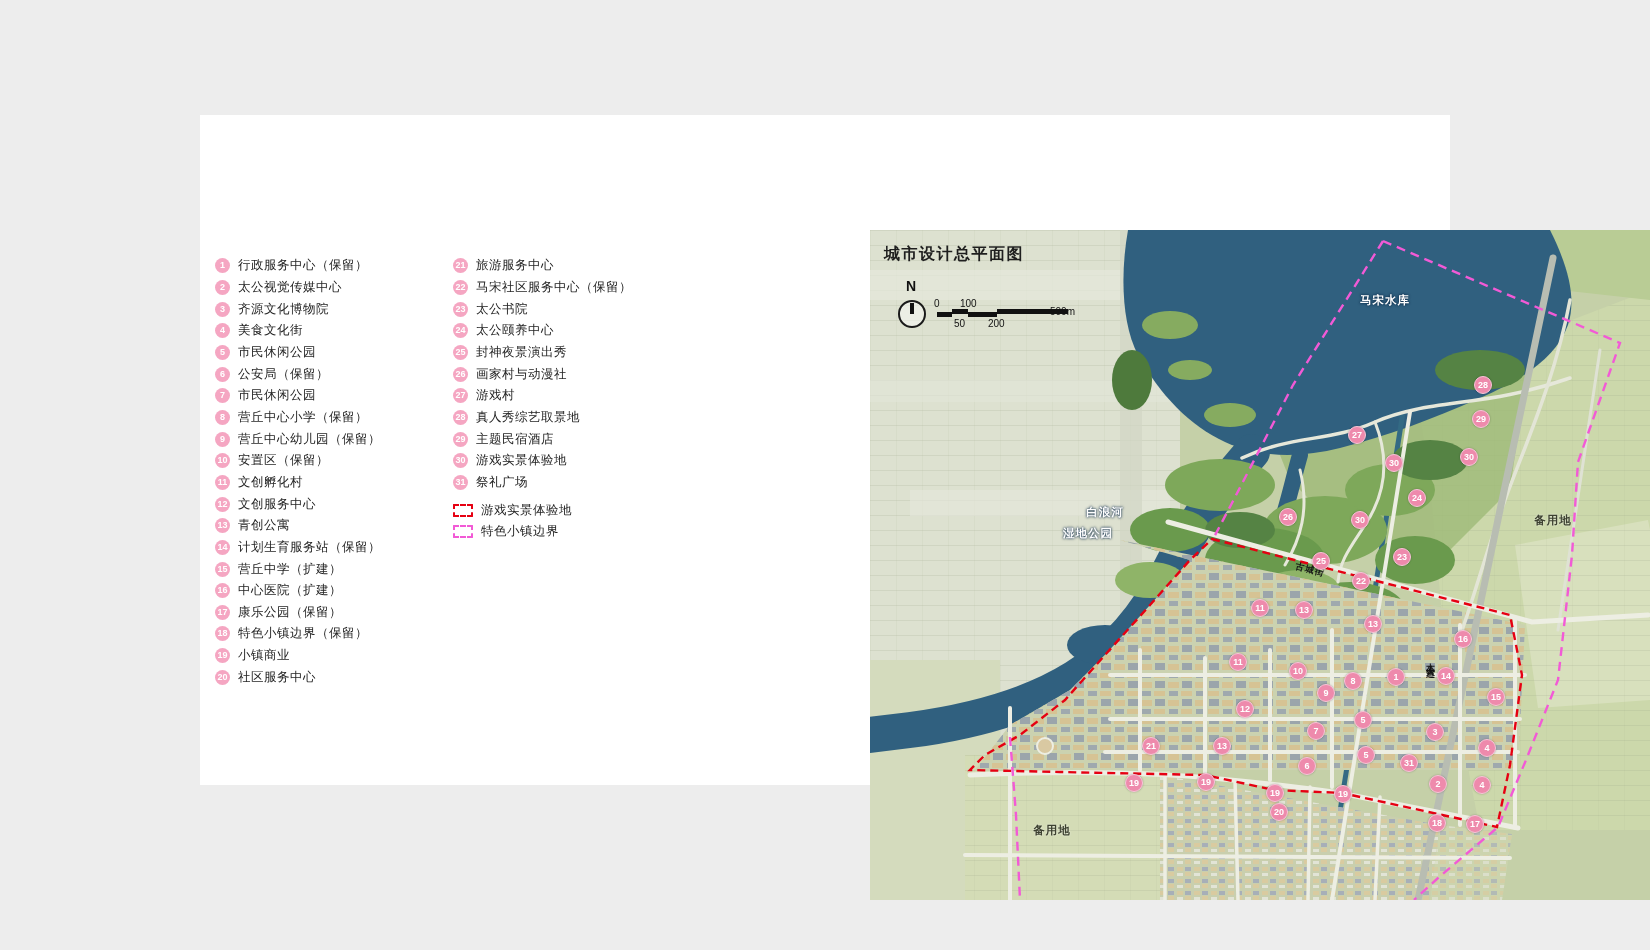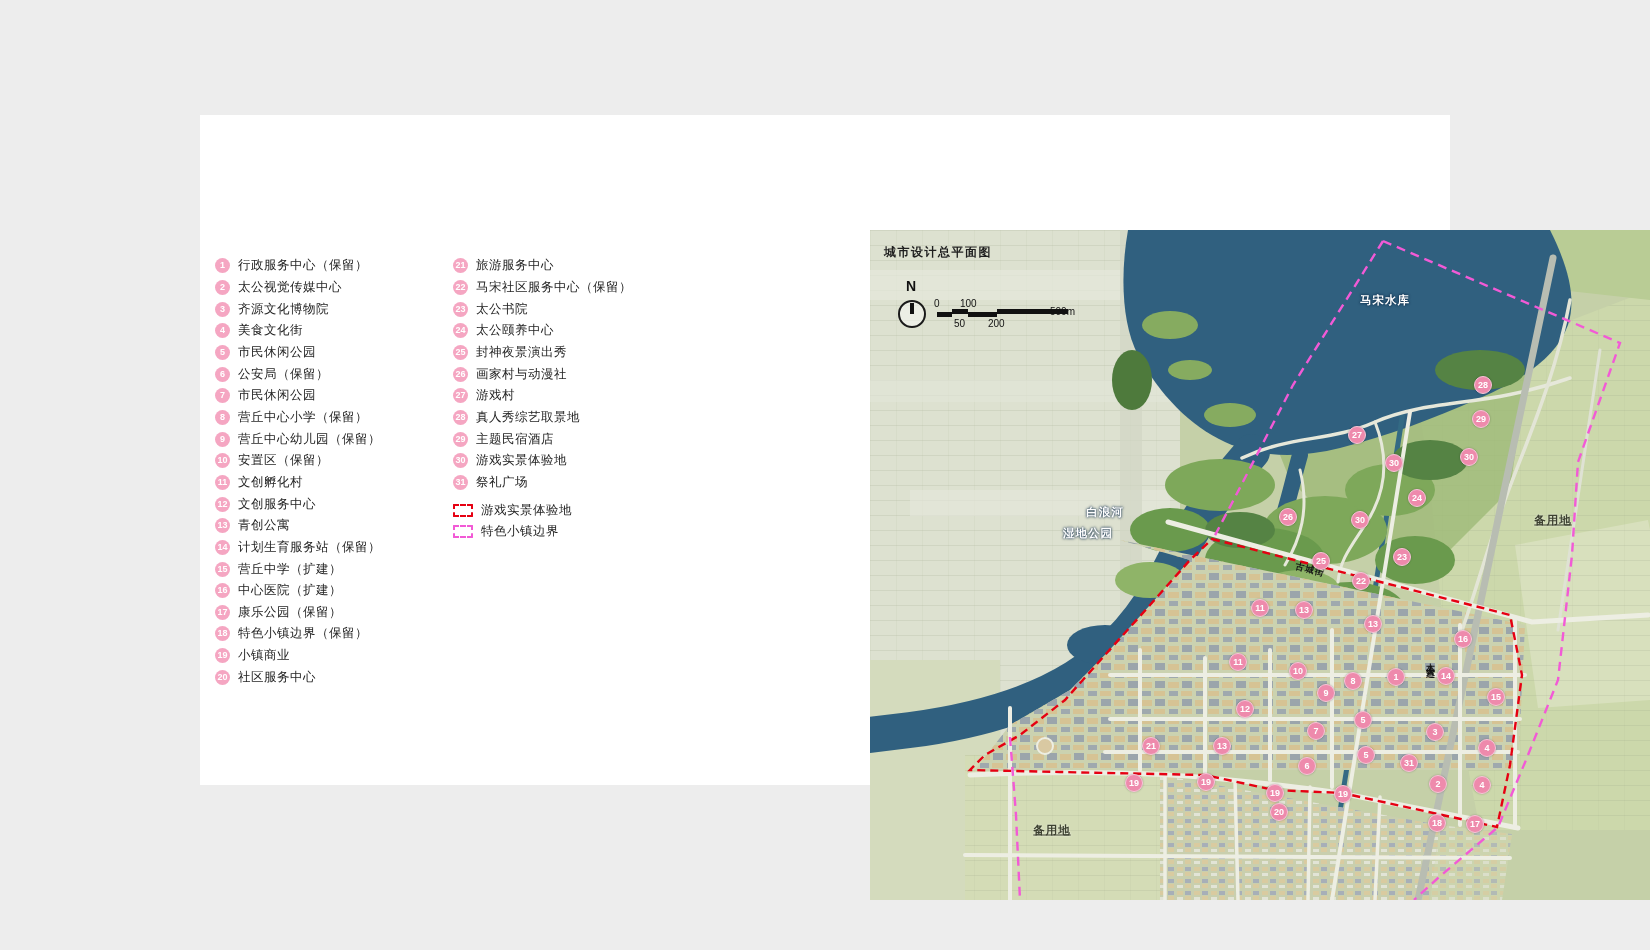--- a/index.html
+++ b/index.html
@@ -17,25 +17,25 @@
   .lboundary{margin-top:6px;}
   
   .map{position:absolute;left:670px;top:115px;width:780px;height:670px;overflow:hidden;background:#c5d0a8;}
   .map svg{position:absolute;left:0;top:0;}
   .overlay{position:absolute;left:0;top:0;width:100%;height:100%;}
   .marker{position:absolute;width:16px;height:16px;margin:-8px 0 0 -8px;border-radius:50%;
           background:#ee8aac;border:1px solid #f8c6d9;color:#fff;font-size:9px;font-weight:bold;
           display:flex;align-items:center;justify-content:center;box-shadow:0 0 2px rgba(0,0,0,.3);line-height:1;}
   .maplabel{position:absolute;font-weight:bold;color:#fff;font-size:11.5px;white-space:nowrap;
             transform:translate(-50%,-50%);text-shadow:0 0 3px rgba(10,40,70,.85),0 0 2px rgba(10,40,70,.85);letter-spacing:1px;}
-  .maplabel.dark{color:#3d4130;text-shadow:0 0 2px rgba(255,255,255,.7);text-decoration:underline;}
+  .maplabel.dark{color:#3d4130;text-shadow:0 0 2px rgba(255,255,255,.7);}
   .roadlabel{position:absolute;font-size:9px;color:#151515;font-weight:bold;white-space:nowrap;
              transform:translate(-50%,-50%) rotate(14deg);letter-spacing:1px;}
   .roadlabel.vert{transform:translate(-50%,-50%);writing-mode:vertical-rl;letter-spacing:2px;}
-  .maptitle{position:absolute;left:14px;top:14px;font-size:12px;font-weight:bold;color:#1f1f1f;letter-spacing:1.5px;}
+  .maptitle{position:absolute;left:14px;top:14px;font-size:16px;font-weight:bold;color:#1f1f1f;letter-spacing:1.5px;}
   .north-n{position:absolute;left:36px;top:48px;font-size:14px;font-weight:bold;color:#111;}
   .compass{position:absolute;left:28px;top:70px;width:24px;height:24px;border:2.5px solid #1a1a1a;border-radius:50%;background:rgba(255,255,255,.45);}
   .needle{position:absolute;left:10px;top:1px;width:4px;height:11px;background:#111;}
   .scalebar{position:absolute;left:58px;top:60px;width:160px;height:44px;font-size:10px;color:#111;}
   .scalebar span{position:absolute;}
   .sb-base{position:absolute;left:9px;top:22px;width:131px;height:2px;background:#111;}
   .sb-seg{position:absolute;height:3px;background:#111;}
 </style>
 </head>
 <body>

